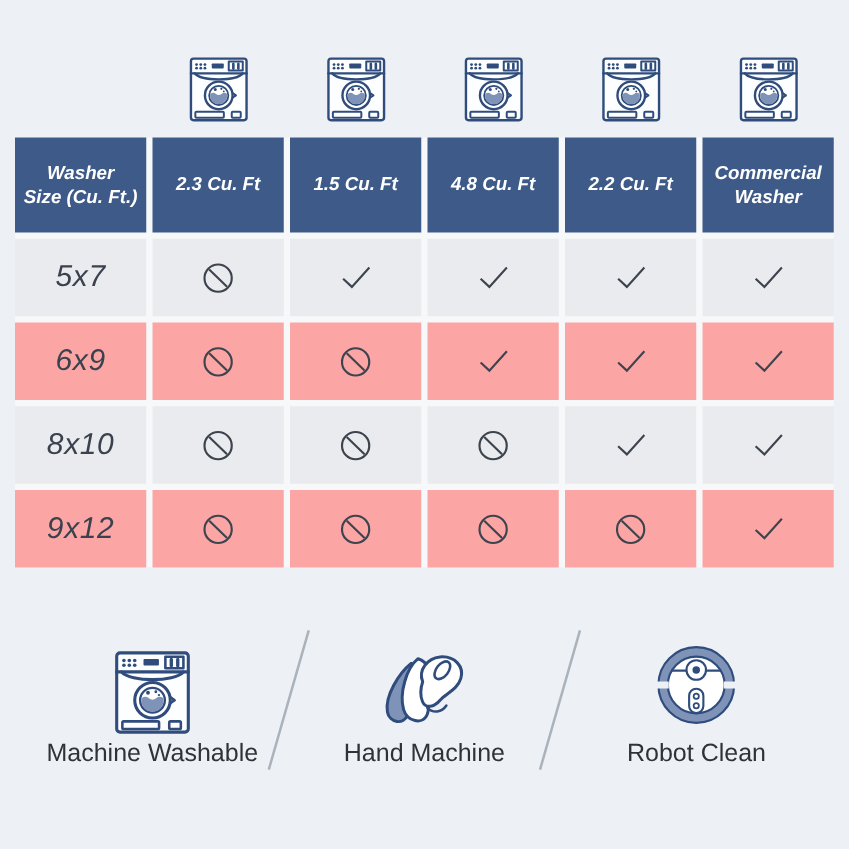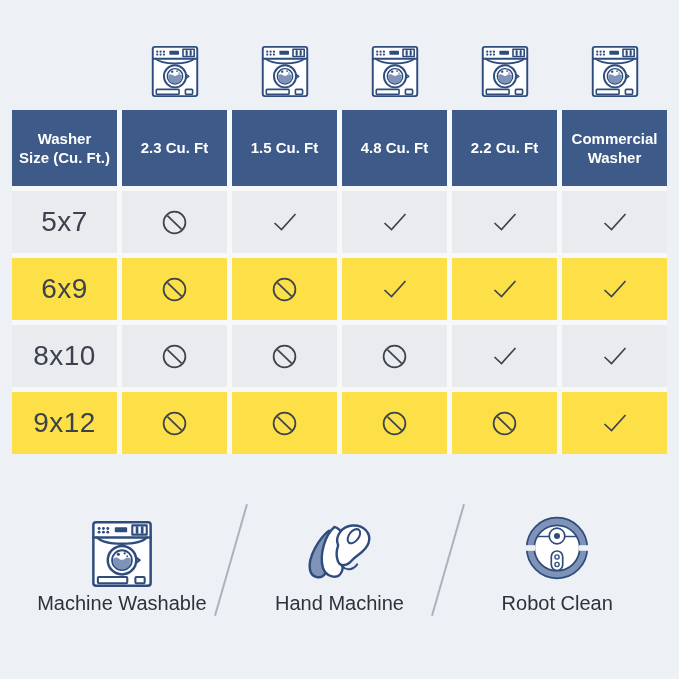--- a/index.html
+++ b/index.html
@@ -18,40 +18,40 @@
     gap:5px;
     margin:0 12px;
   }
   .icons-row{padding-top:42px;margin-bottom:12px;}
   .icon-cell{
     height:56px;
     display:flex;align-items:flex-end;justify-content:center;
   }
   .icon-cell svg{display:block;}
 
-  #table-grid{background:#f6f8fa;}
+  #table-grid{background:#f6f8fa;font-style:italic;}
   .cell{
     display:flex;align-items:center;justify-content:center;
     text-align:center;
   }
   .header-cell{
     background:#3d5a88;
     color:#ffffff;
     font-size:15px;
     font-weight:bold;
     line-height:1.28;
     height:76px;
     white-space:pre-line;
     padding:0 2px;
   }
   .body-cell{height:62px;}
   .row-light{background:#e9ebef;}
-  .row-blue{background:#fde047;}
+  .row-blue{background:#fca5a5;}
   .size-cell{
-    font-size:28px;
+    font-size:24px;
     color:#3b424e;
     letter-spacing:0.5px;
   }
 
   
   .legend{
     display:flex;align-items:center;justify-content:center;
     margin-top:48px;
     padding:0 18px;
   }

